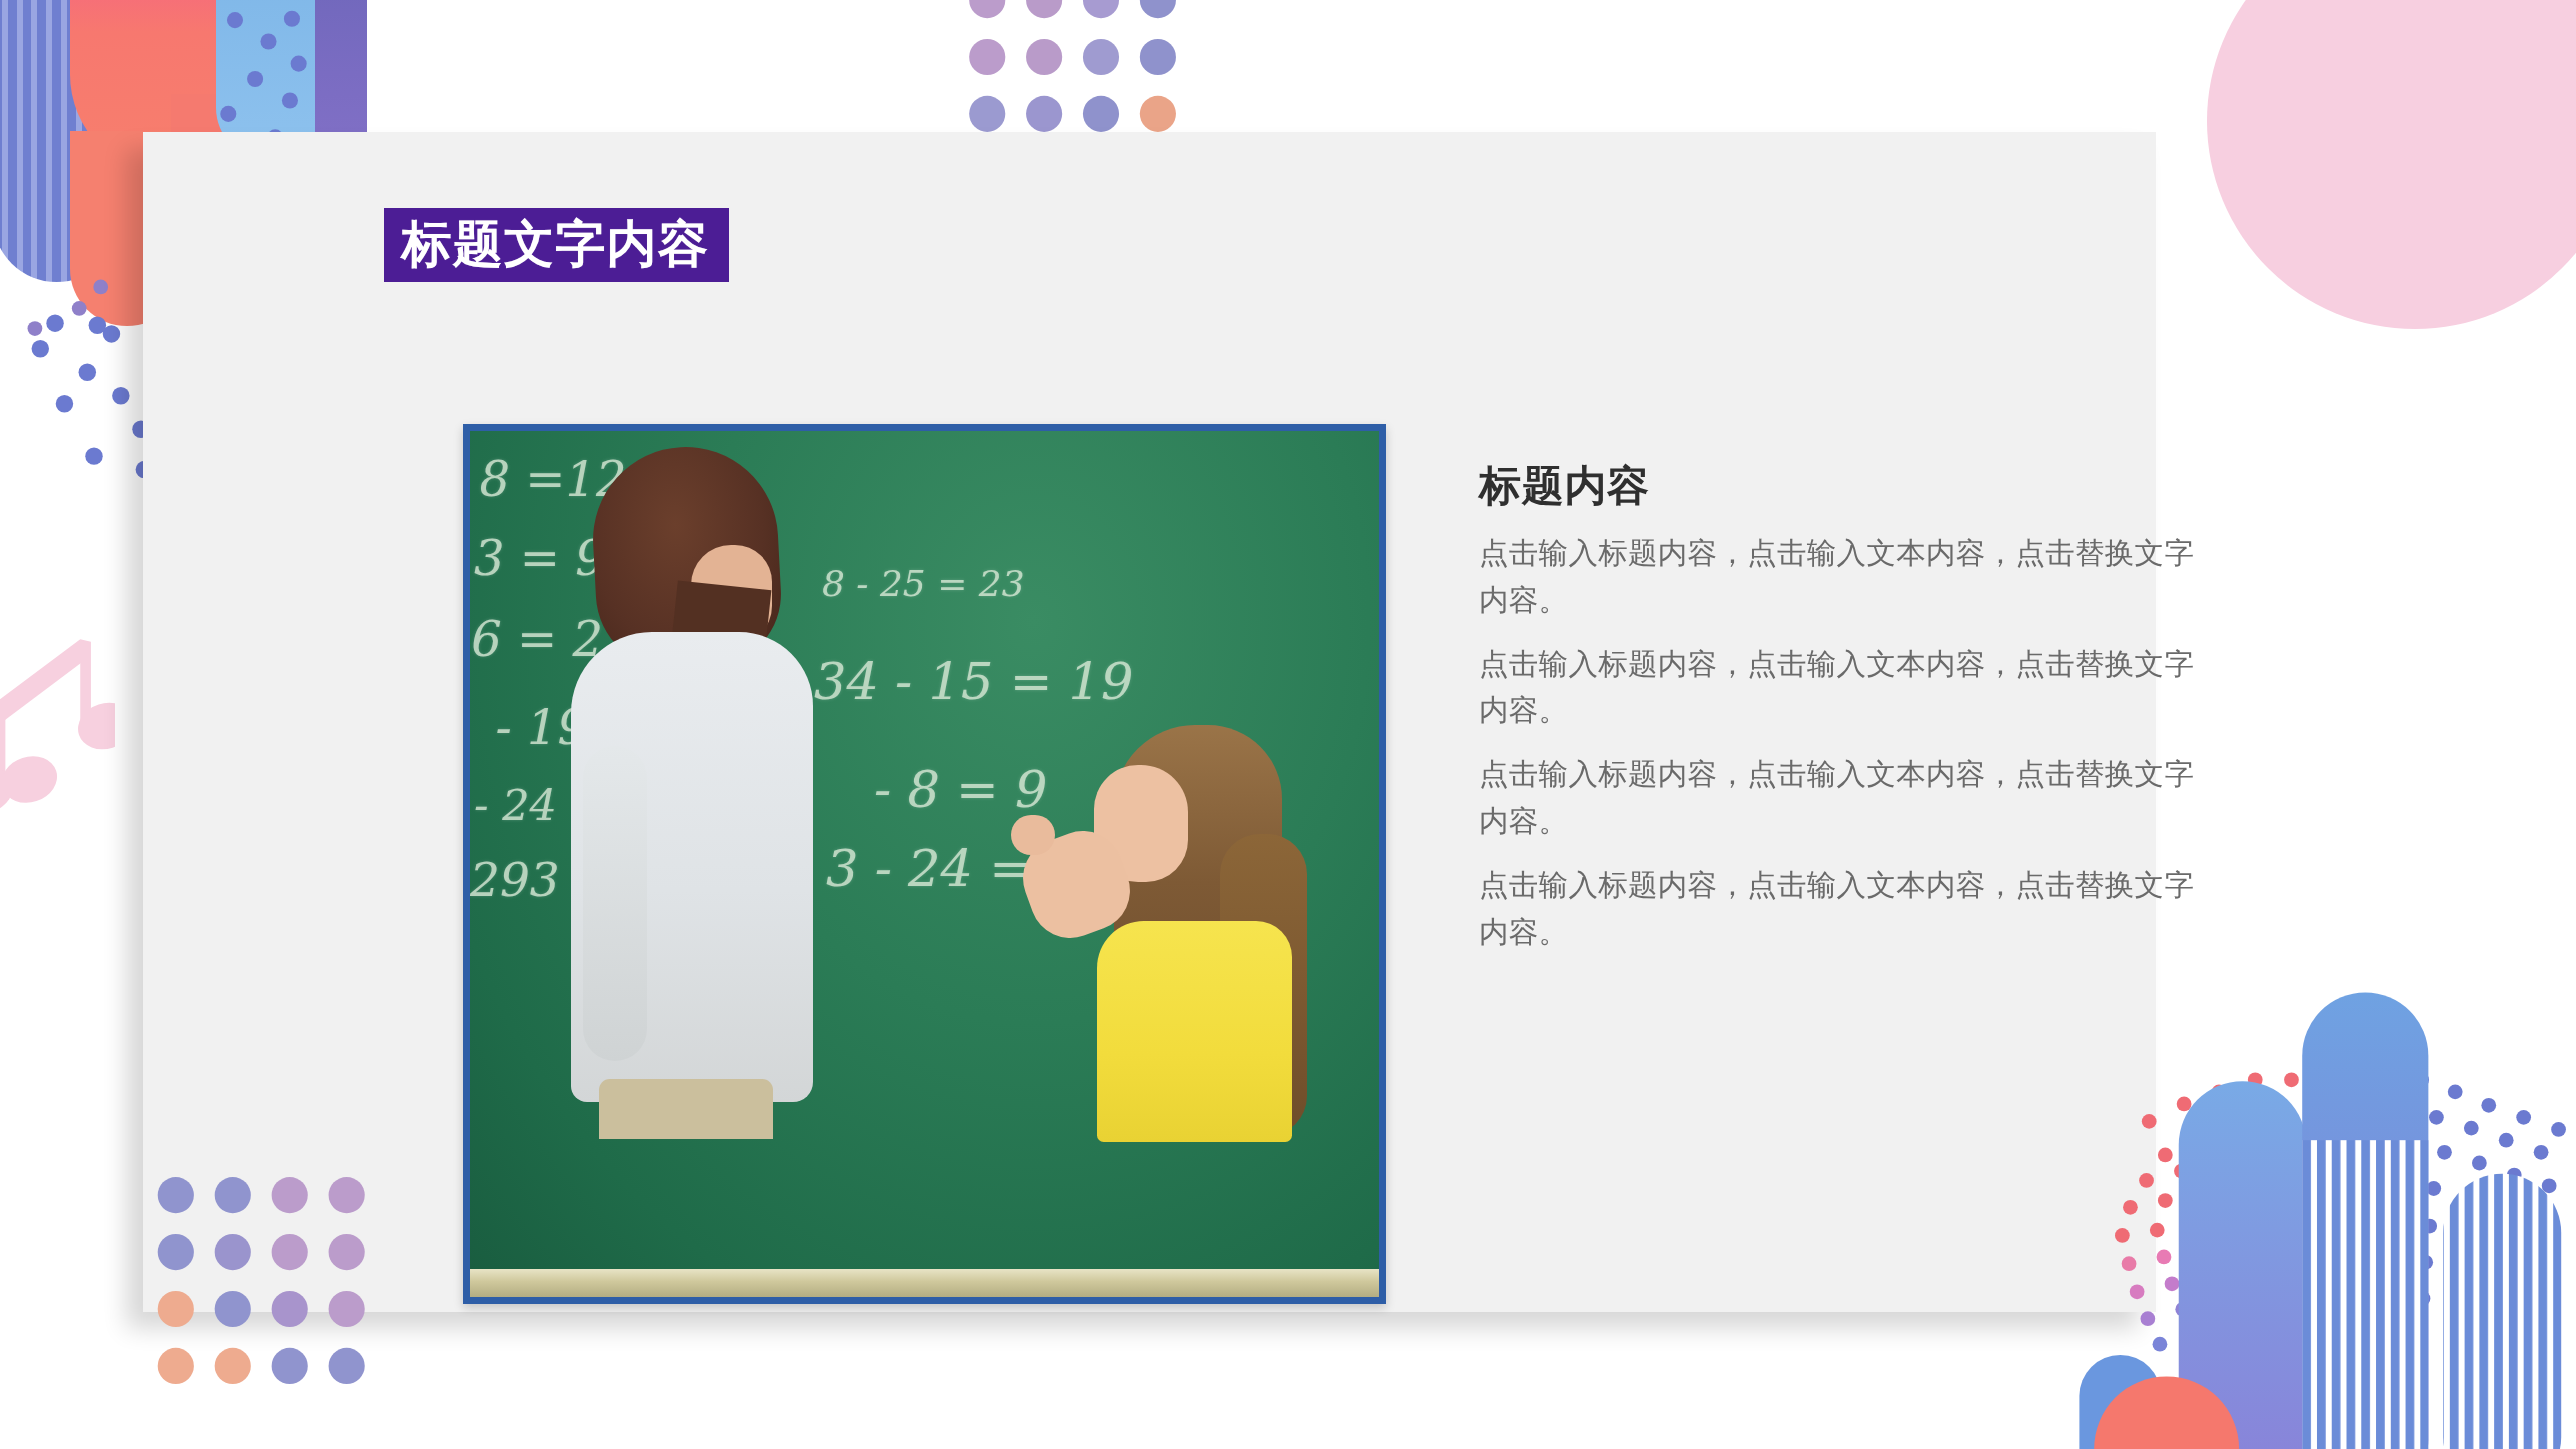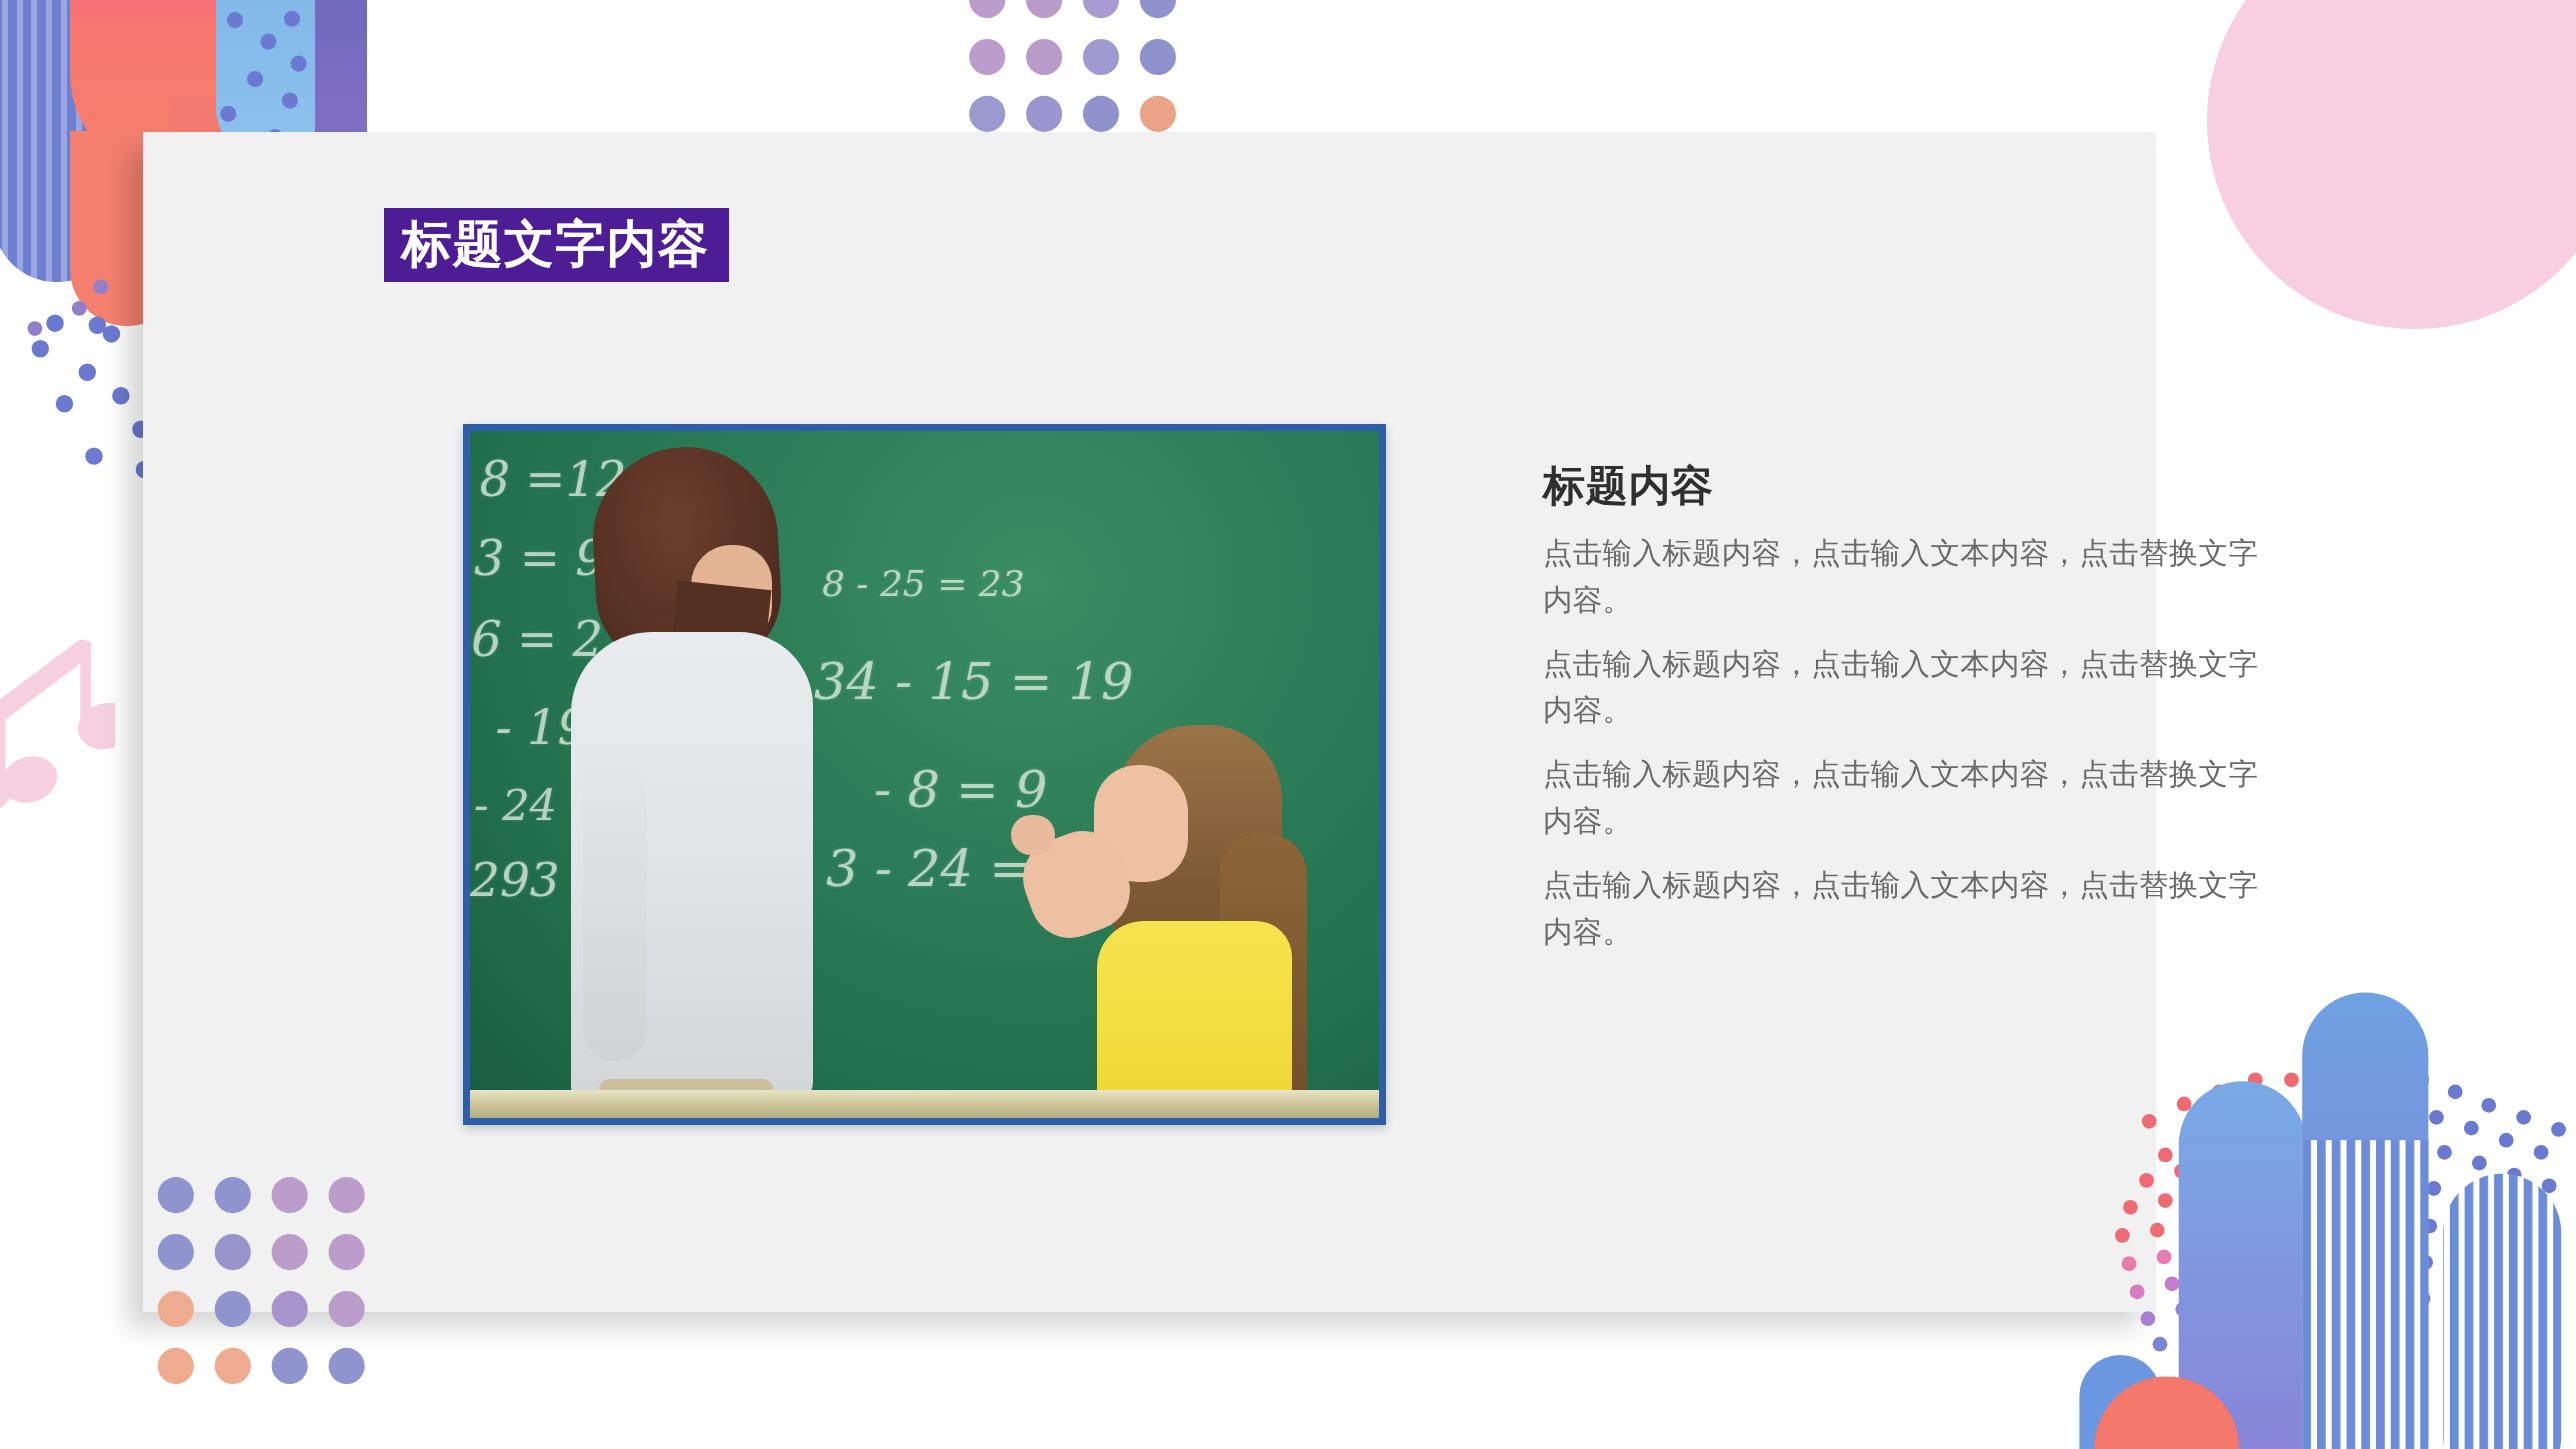--- a/index.html
+++ b/index.html
@@ -71,21 +71,21 @@
     background:#4c1d95;
     color:#ffffff;
     font-size:50px;font-weight:bold;line-height:1;
     letter-spacing:1.3px;
     white-space:nowrap;
     text-shadow:0 0 0.7px rgba(255,255,255,.5);
   }
 
   
   .photo-frame{
-    position:absolute;left:463px;top:424px;width:923px;height:701px;
+    position:absolute;left:463px;top:424px;width:923px;height:880px;
     border:7.4px solid #2e5ea7;
     box-sizing:border-box;
     box-shadow:0 4px 9.4px rgba(0,0,0,.18);
     overflow:hidden;
     background:#1d6b4c;
   }
   .chalk{position:absolute;inset:0;
     background:
       radial-gradient(ellipse at 62% 22%, #3a8c63 0%, #2b7c56 42%, #1f6b49 78%, #195c3f 100%);
   }
@@ -120,21 +120,21 @@
     background:#edc1a2;border-radius:44px 47px 42px 44px;}
   .girl-body{position:absolute;left:627px;top:490px;width:195px;height:221px;
     background:linear-gradient(180deg,#f6e44e 0%,#f2dc3c 60%,#e9d233 100%);
     border-radius:47px 36px 6.7px 6.7px;}
   .girl-arm{position:absolute;left:556px;top:403px;width:101px;height:101px;
     background:#ecc0a1;border-radius:40px;transform:rotate(-20deg);}
   .girl-hand{position:absolute;left:541px;top:384px;width:44px;height:40px;
     background:#e9bb9c;border-radius:21.5px;}
 
   
-  .text-col{position:absolute;left:1543px;top:463px;width:725px;}
+  .text-col{position:absolute;left:1479px;top:463px;width:725px;}
   .t-head{font-size:42px;font-weight:bold;color:#2f2f2f;letter-spacing:0.7px;
           margin:0 0 23px 0;line-height:1.1;}
   .t-para{font-size:29.5px;color:#6a6a6a;line-height:1.58;margin:0 0 17.4px 0;
           letter-spacing:0.3px;font-family:Liberation Mono, monospace;}
   .t-para:last-child{margin-bottom:0;}
 
   
   .br-wrap{position:absolute;right:0;bottom:0;width:510px;height:470px;}
 </style>
 </head>

